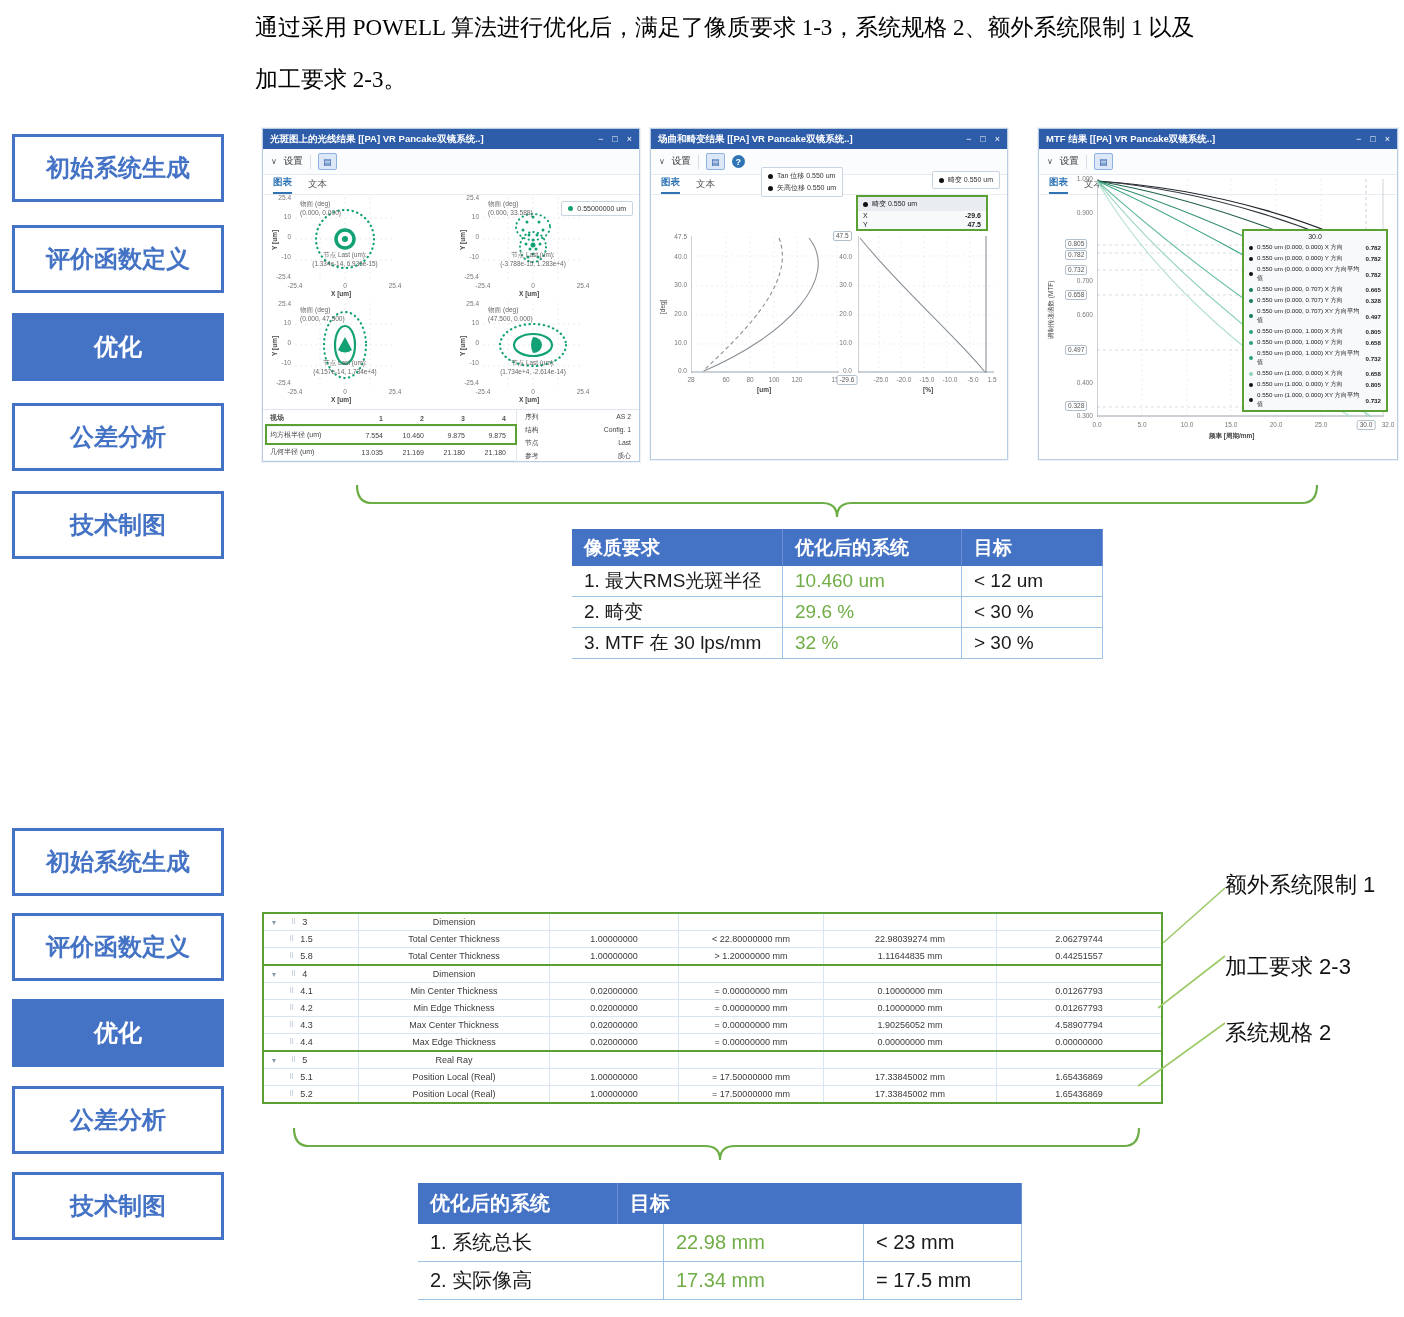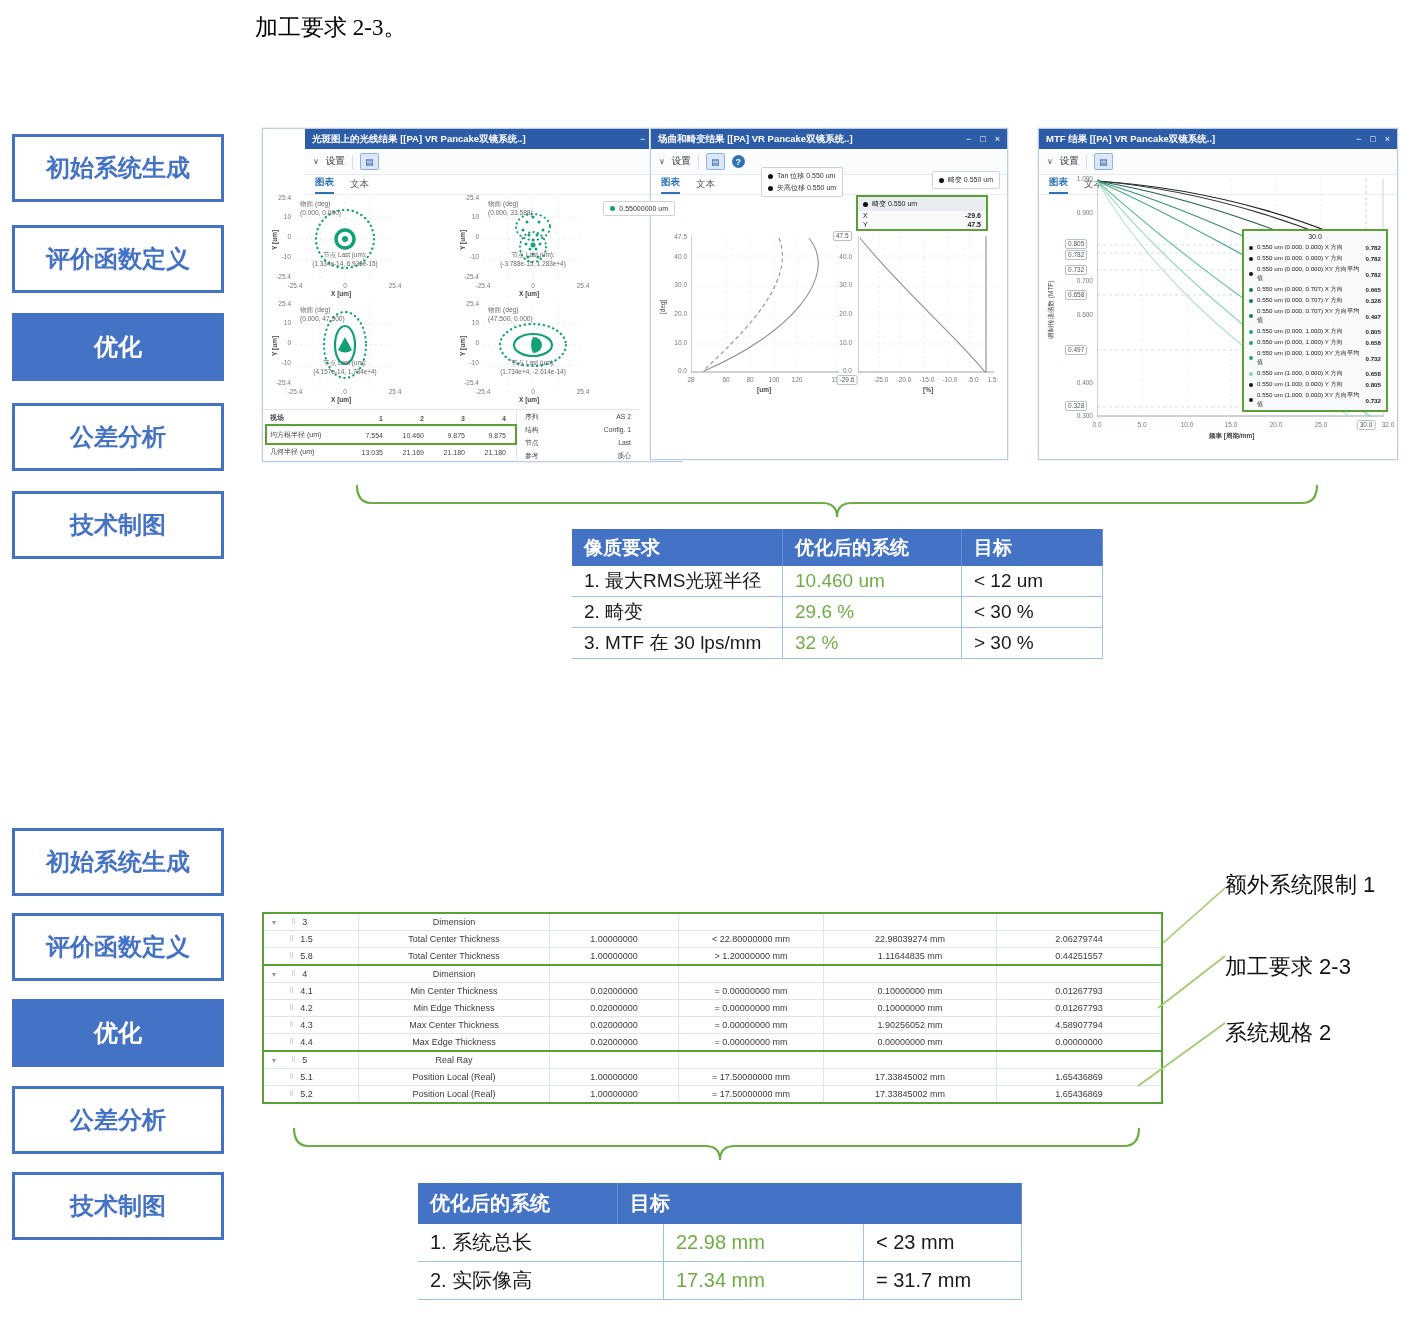--- a/index.html
+++ b/index.html
@@ -100,40 +100,41 @@
 
 .ann{position:absolute;left:1225px;font-size:22px;color:#111;}
 
 svg{display:block;}
 </style>
 </head>
 <body>
 <div class="page">
 
 <div class="para" style="top:2px;">
+  <div>通过采用 POWELL 算法进行优化后，满足了像质要求 1-3，系统规格 2、额外系统限制 1 以及</div>
   <div>加工要求 2-3。</div>
 </div>
 
 <div class="btn" style="top:134px;">
       <span>初始系统生成</span>
     </div>
 <div class="btn" style="top:225px;">
       <span>评价函数定义</span>
     </div>
 <div class="btn active" style="top:313px;">
       <span>优化</span>
     </div>
 <div class="btn" style="top:403px;">
       <span>公差分析</span>
     </div>
 <div class="btn" style="top:491px;">
       <span>技术制图</span>
     </div>
 
-<div class="win" style="left:262px;top:128px;width:376px;height:332px;padding-left:42px;">
+<div class="win" style="left:262px;top:128px;width:376px;height:332px;">
   <div class="tbar">
     <span>光斑图上的光线结果 [[PA] VR Pancake双镜系统..]</span>
     <span class="ctrl">
       <span>−</span>
       <span>□</span>
       <span>×</span>
     </span>
   </div>
   <div class="wtool">
     <span class="chev">∨</span>
@@ -839,17 +840,17 @@
     <span style="flex:1;">目标</span>
   </div>
   <div class="reqrow" style="height:38px;">
     <span style="flex:0 0 233px;">1. 系统总长</span>
     <span class="grn" style="flex:0 0 187px;">22.98 mm</span>
     <span style="flex:1;">&lt; 23 mm</span>
   </div>
   <div class="reqrow" style="height:38px;">
     <span style="flex:0 0 233px;">2. 实际像高</span>
     <span class="grn" style="flex:0 0 187px;">17.34 mm</span>
-    <span style="flex:1;">= 31.7 mm</span>
+    <span style="flex:1;">= 17.5 mm</span>
   </div>
 </div>
 
 </div>
 
 </body></html>

